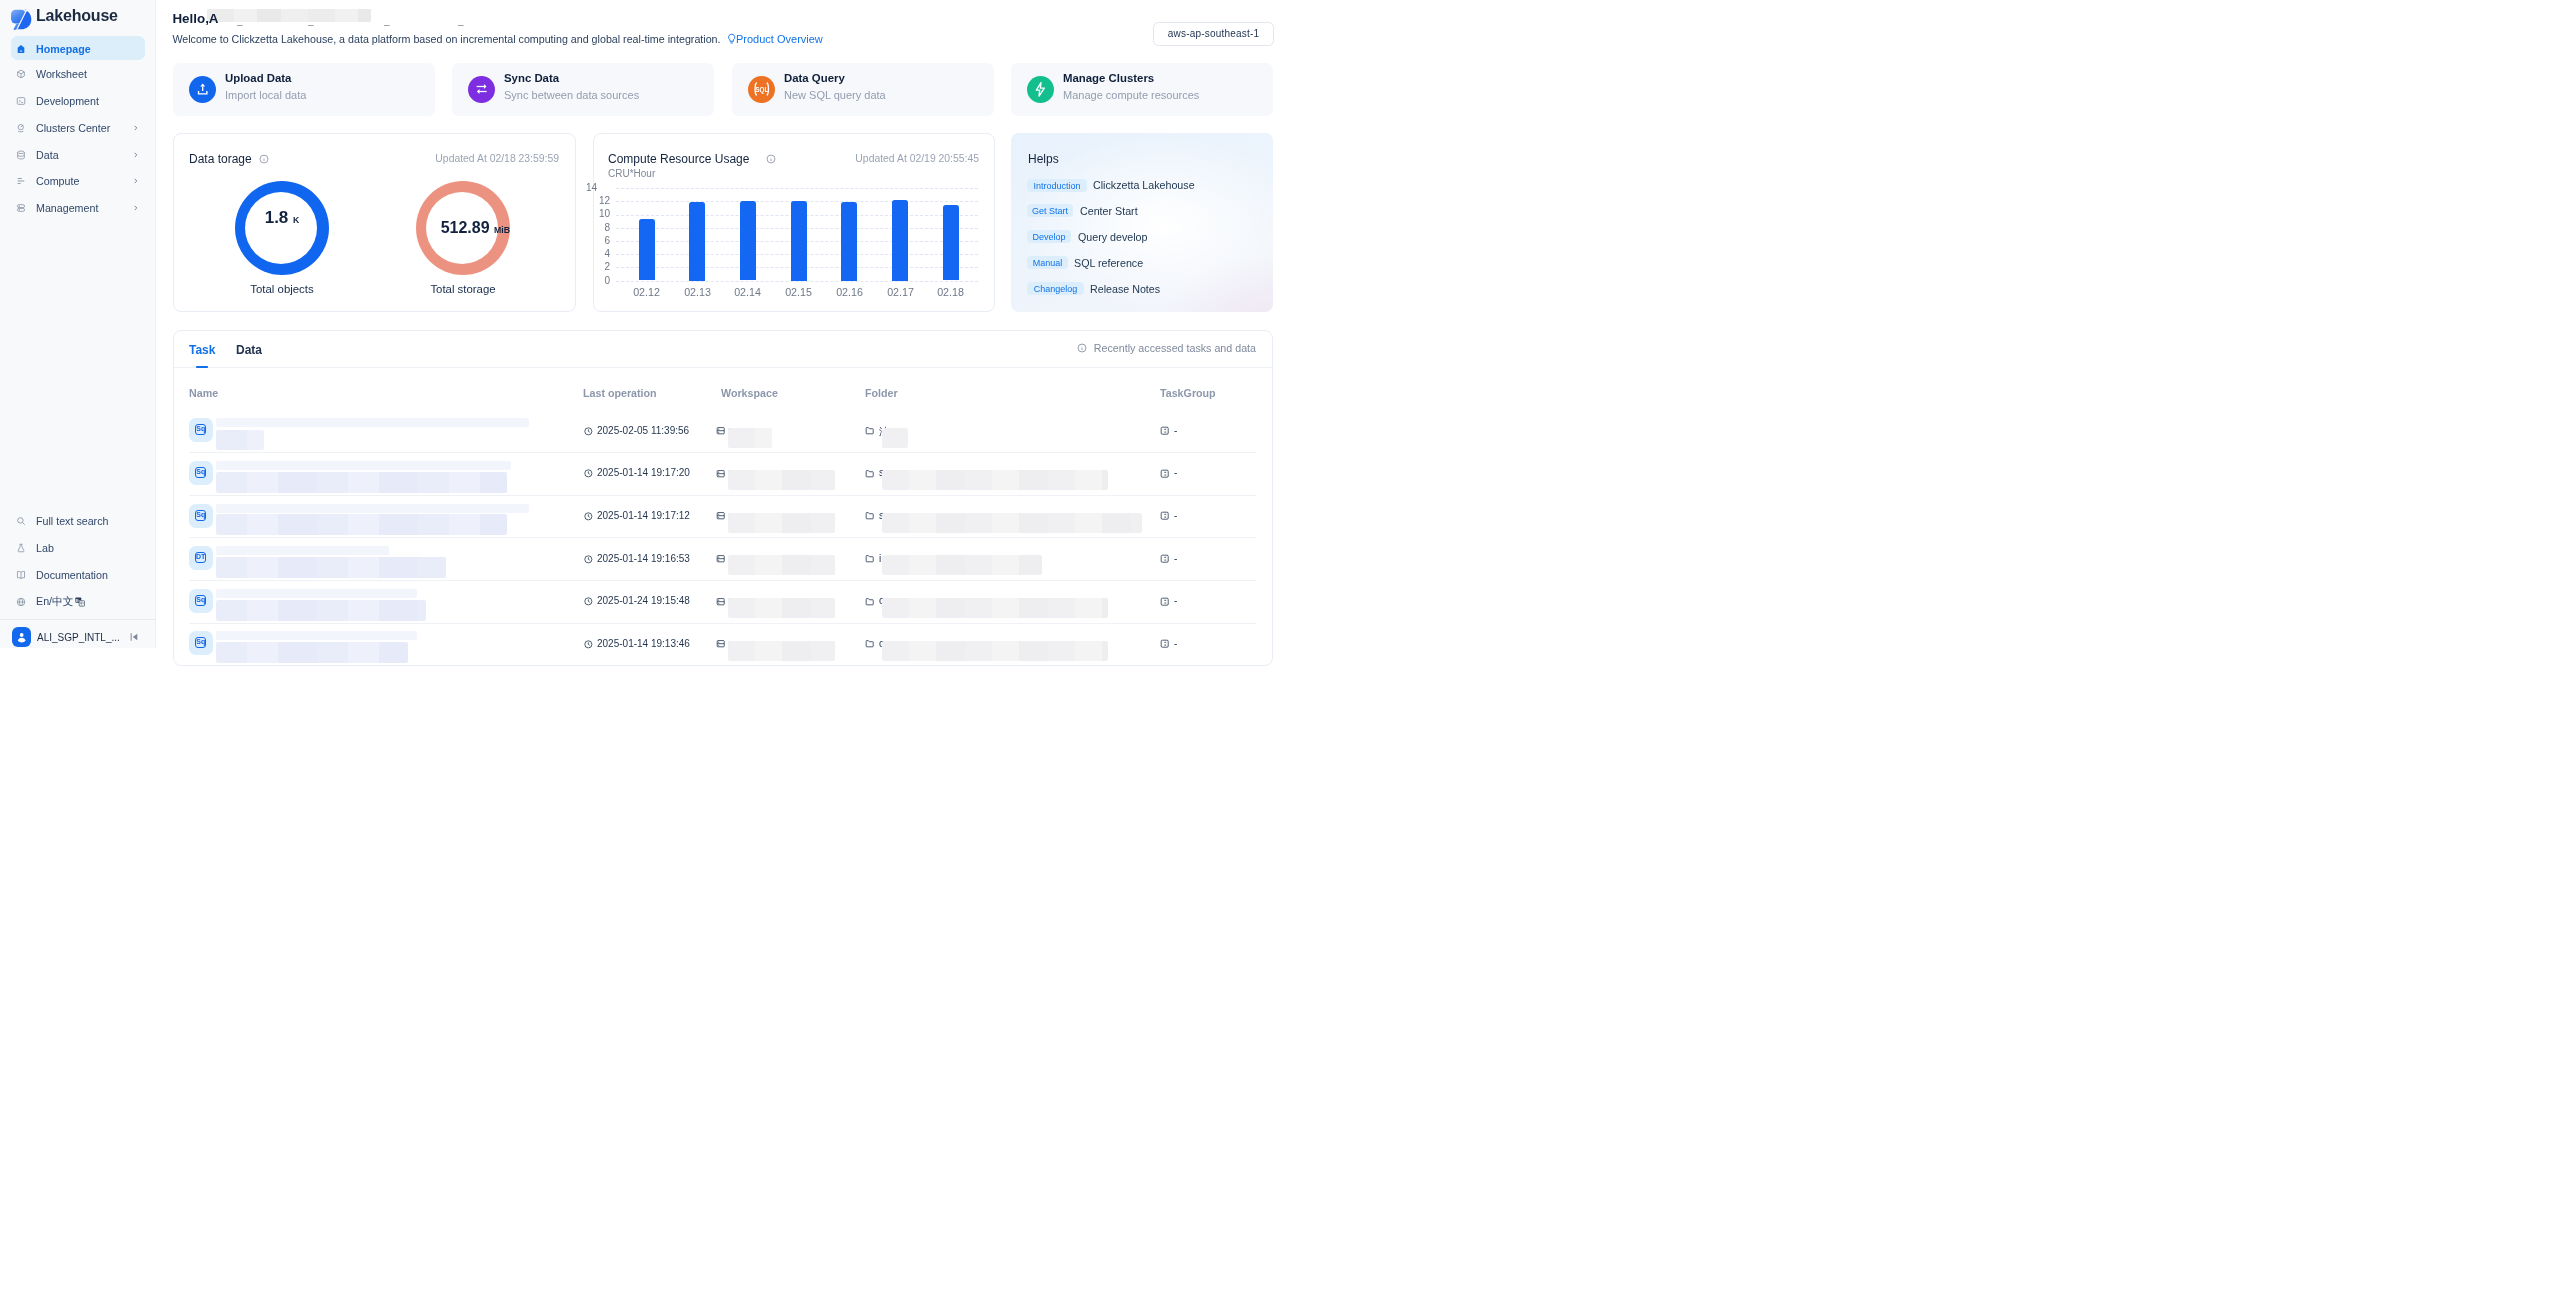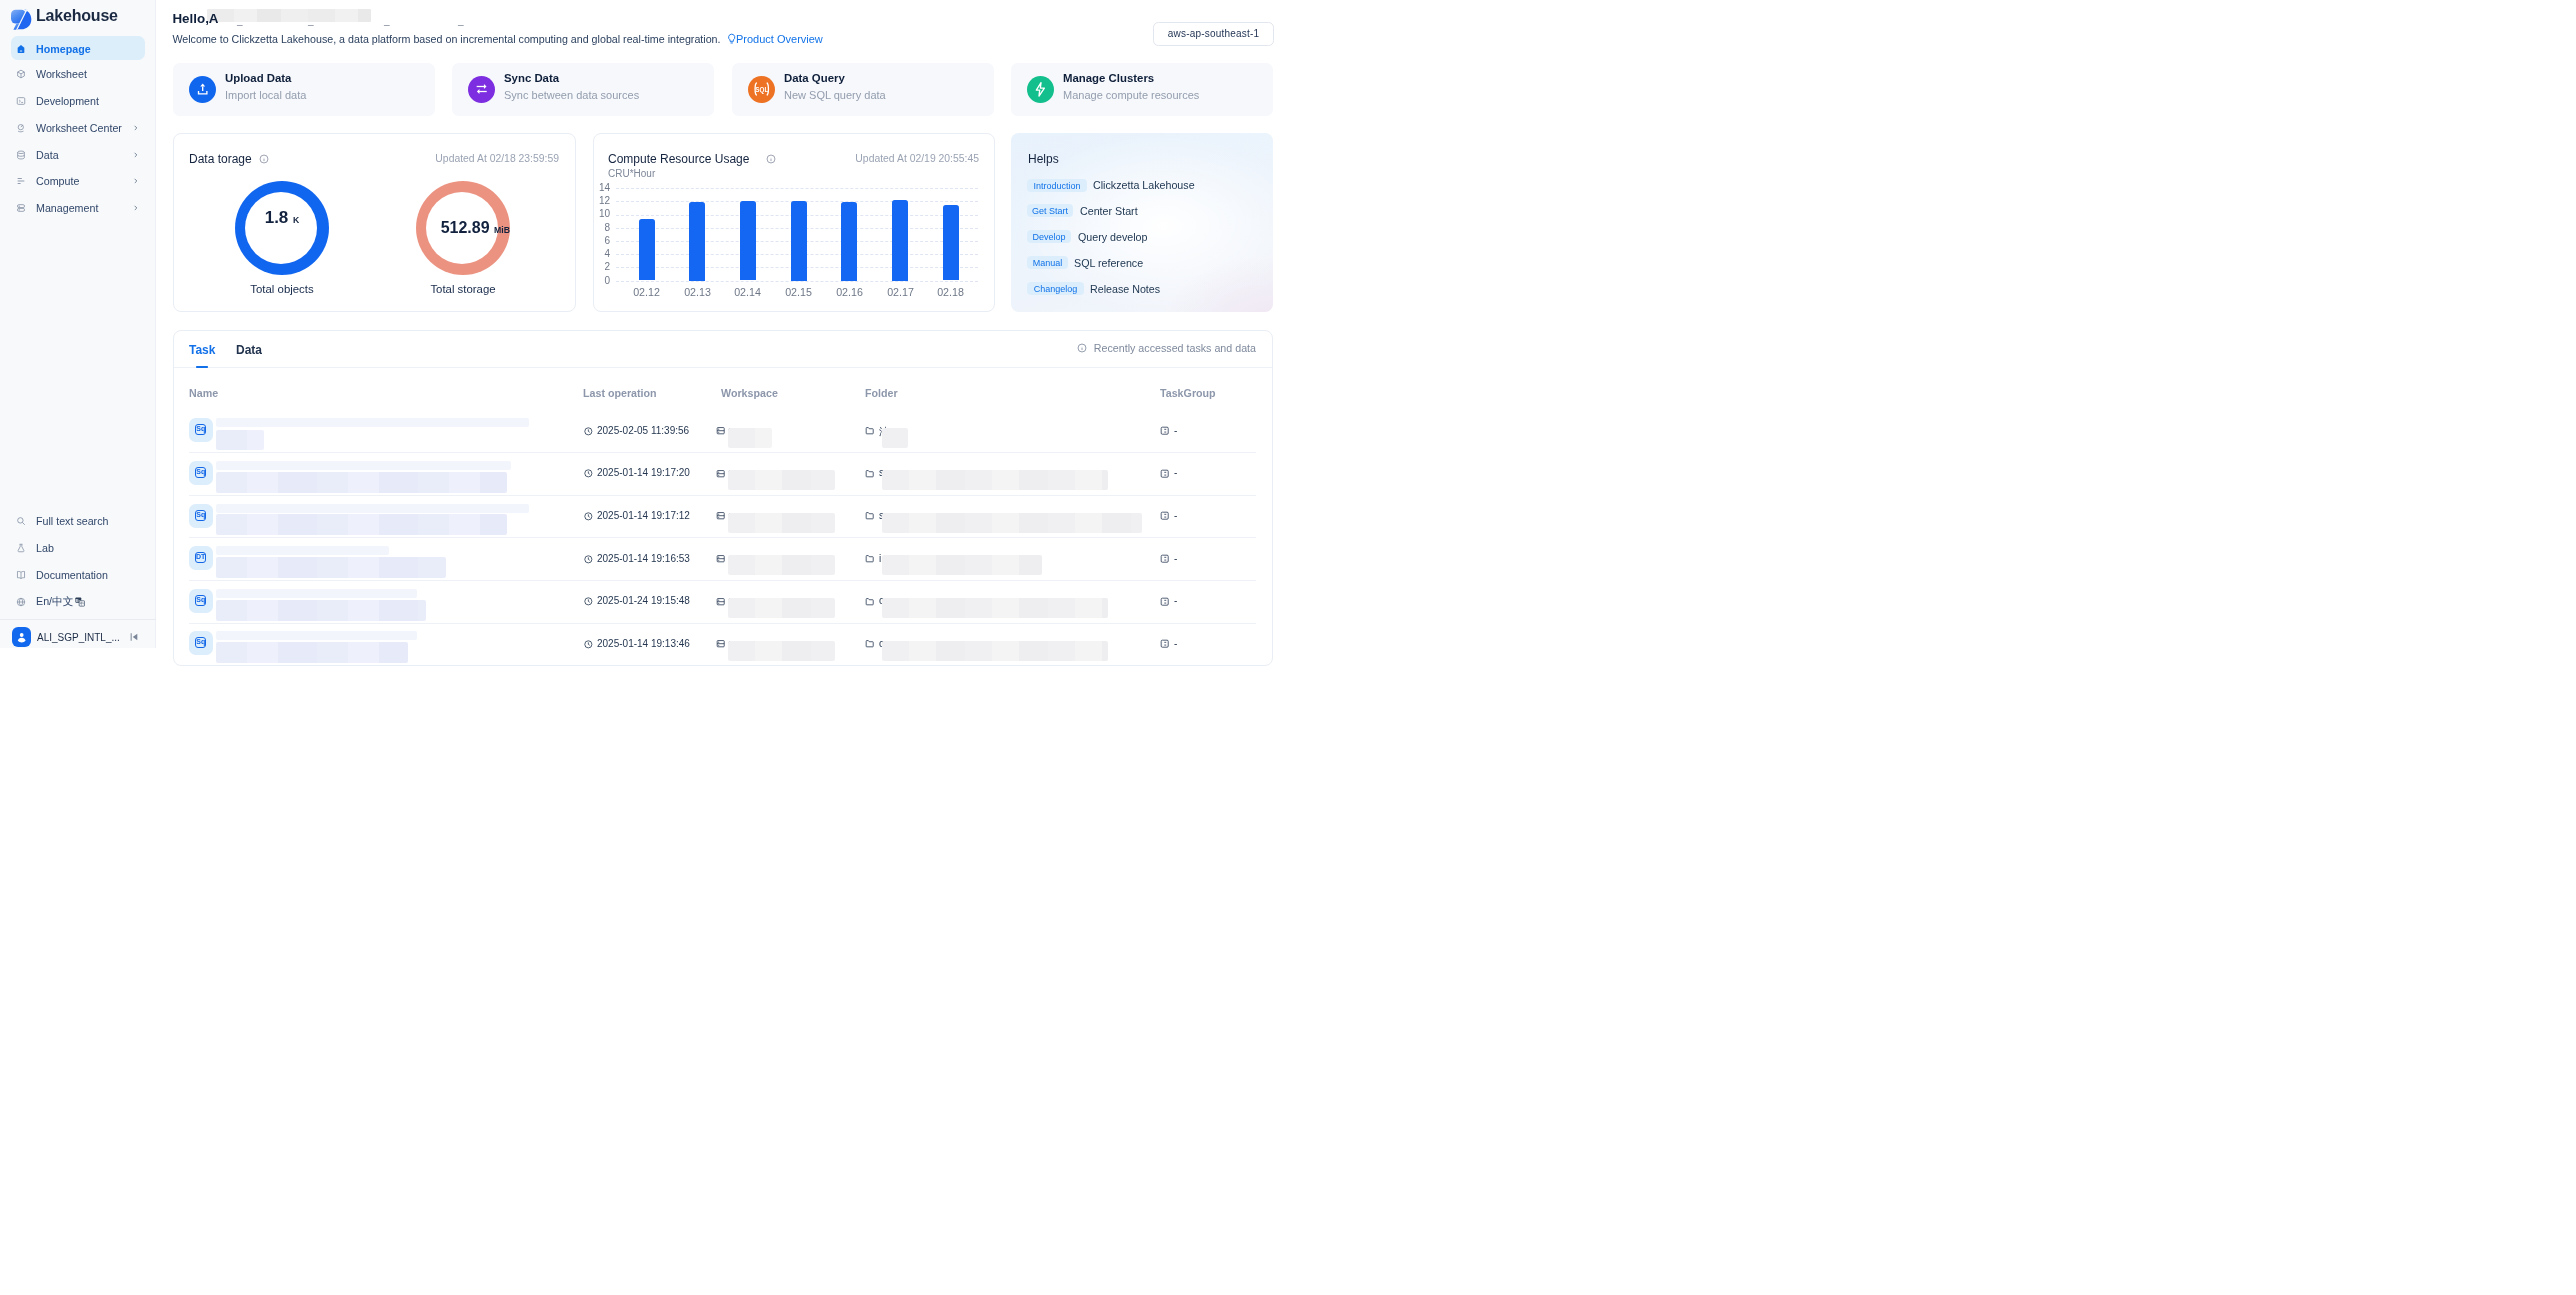--- a/index.html
+++ b/index.html
@@ -72,21 +72,21 @@
         <path d="M7.5 9.5l3 2.8-3 2.8M12.5 15.5h4.5"></path>
       </svg>
     <div class="mi-text">Development</div>
   </div>
   <div class="menu-item" style="top:114px">
     <svg class="mi-icon" viewBox="0 0 24 24" fill="none" stroke="#7f8ca0" stroke-width="1.8">
         <circle cx="11.5" cy="10" r="6.3"></circle>
         <path d="M11.5 10l5-5.5"></path>
         <path d="M5 19.5c3.8 2.2 9.2 2.2 13 0"></path>
       </svg>
-    <div class="mi-text">Worksheet Center</div>
+    <div class="mi-text">Clusters Center</div>
     <svg class="chev" viewBox="0 0 8 12" fill="none" stroke="#5c6a81" stroke-width="1.8">
         <path d="M1.5 1l5 5-5 5"></path>
       </svg>
   </div>
   <div class="menu-item" style="top:141px">
     <svg class="mi-icon" viewBox="0 0 24 24" fill="none" stroke="#7f8ca0" stroke-width="1.8">
         <ellipse cx="12" cy="5.5" rx="8" ry="3"></ellipse>
         <path d="M4 5.5v6.5c0 1.7 3.6 3 8 3s8-1.3 8-3V5.5M4 12v6.5c0 1.7 3.6 3 8 3s8-1.3 8-3V12"></path>
       </svg>
     <div class="mi-text">Data</div>
@@ -255,21 +255,21 @@
       <div class="abs" style="left:430px;top:248px;width:24px;text-align:right;font-size:10px;color:#6e7787">4</div>
       <div class="abs" style="left:460px;top:241px;width:362px;height:0;border-top:1px dashed #dfe5f2"></div>
       <div class="abs" style="left:430px;top:235px;width:24px;text-align:right;font-size:10px;color:#6e7787">6</div>
       <div class="abs" style="left:460px;top:228px;width:362px;height:0;border-top:1px dashed #dfe5f2"></div>
       <div class="abs" style="left:430px;top:222px;width:24px;text-align:right;font-size:10px;color:#6e7787">8</div>
       <div class="abs" style="left:460px;top:215px;width:362px;height:0;border-top:1px dashed #dfe5f2"></div>
       <div class="abs" style="left:430px;top:208px;width:24px;text-align:right;font-size:10px;color:#6e7787">10</div>
       <div class="abs" style="left:460px;top:201px;width:362px;height:0;border-top:1px dashed #dfe5f2"></div>
       <div class="abs" style="left:430px;top:195px;width:24px;text-align:right;font-size:10px;color:#6e7787">12</div>
       <div class="abs" style="left:460px;top:188px;width:362px;height:0;border-top:1px dashed #dfe5f2"></div>
-      <div class="abs" style="left:430px;top:182px;width:24px;text-align:right;font-size:10px;color:#6e7787">14</div>
+      <div class="abs" style="left:430px;top:182px;width:24px;text-align:left;font-size:10px;color:#6e7787">14</div>
       <div class="abs" style="left:483px;top:219px;width:16px;height:61px;background:#1467f2;border-radius:2.7px 2.7px 0 0"></div>
       <div class="abs" style="left:467px;top:285px;width:47px;text-align:center;font-size:10.7px;color:#6e7787"></div>
       <div class="abs" style="left:467px;top:286px;width:47px;text-align:center;font-size:10.7px;color:#6e7787">02.12</div>
       <div class="abs" style="left:533px;top:202px;width:16px;height:79px;background:#1467f2;border-radius:2.7px 2.7px 0 0"></div>
       <div class="abs" style="left:518px;top:285px;width:47px;text-align:center;font-size:10.7px;color:#6e7787"></div>
       <div class="abs" style="left:518px;top:286px;width:47px;text-align:center;font-size:10.7px;color:#6e7787">02.13</div>
       <div class="abs" style="left:584px;top:201px;width:16px;height:79px;background:#1467f2;border-radius:2.7px 2.7px 0 0"></div>
       <div class="abs" style="left:568px;top:285px;width:47px;text-align:center;font-size:10.7px;color:#6e7787"></div>
       <div class="abs" style="left:568px;top:286px;width:47px;text-align:center;font-size:10.7px;color:#6e7787">02.14</div>
       <div class="abs" style="left:635px;top:201px;width:16px;height:80px;background:#1467f2;border-radius:2.7px 2.7px 0 0"></div>

